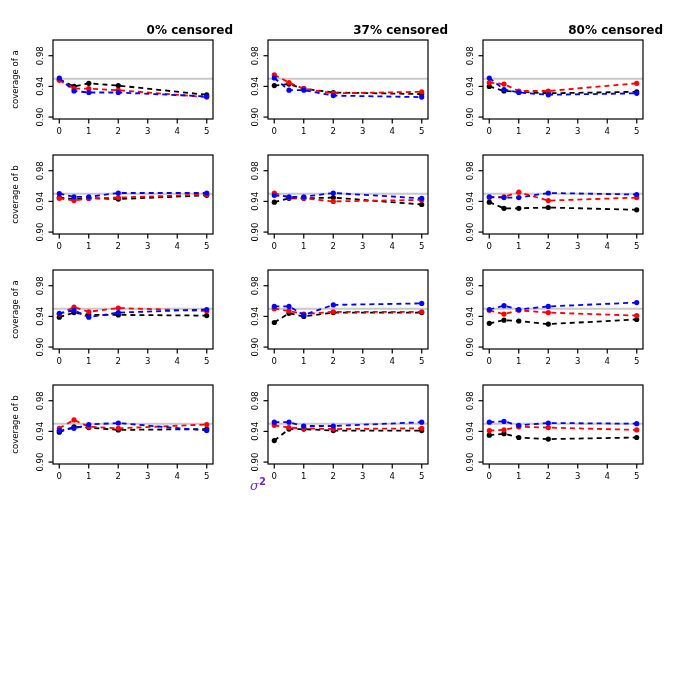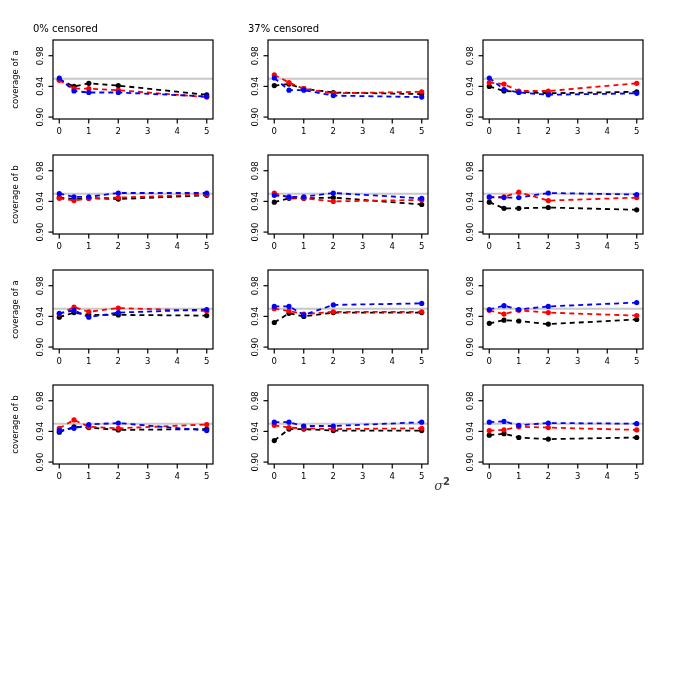--- a/index.html
+++ b/index.html
@@ -8,48 +8,49 @@
     width: 700px;
     height: 700px;
     background: #ffffff;
     font-family: "DejaVu Sans", "Liberation Sans", sans-serif;
     overflow: hidden;
   }
   .col-title {
     position: absolute;
     top: 23px;
     width: 200px;
-    text-align: left;
-    font-size: 10px;
-    font-weight: normal;
+    text-align: right;
+    font-size: 12px;
+    font-weight: bold;
     color: #000000;
   }
   #title-c1 { left: 33px; }
   #title-c2 { left: 248px; }
   #title-c3 { left: 463px; }
   .panel-svg { position: absolute; }
   .xlabel {
     position: absolute;
     top: 476px;
     left: 250px;
     width: 200px;
-    text-align: right;
+    text-align: left;
     font-size: 13px;
-    color: #404040;
+    color: #6d28d9;
     font-family: "DejaVu Serif", "Liberation Serif", serif;
   }
   .xlabel .base { font-style: italic; }
   .xlabel sup { font-size: 10px; font-weight: bold; font-family: "DejaVu Sans", sans-serif; }
 </style>
 </head>
 <body>
 
 <div class="canvas">
   <div class="col-title" id="title-c1">0% censored</div>
   <div class="col-title" id="title-c2">37% censored</div>
+  <div class="col-title" id="title-c3">80% censored</div>
 
   <div id="panels">
       <svg viewBox="0 0 215 112" width="215" height="112" class="panel-svg" style="left: 5px; top: 32px;">
         <line x1="48" x2="208" y1="46.73300970873787" y2="46.73300970873787" stroke="#c8c8c8" stroke-width="2"></line>
         <g>
           <polyline points="54.3,47.5 69.0,54.4 83.8,51.3 113.3,53.6 201.7,62.8" fill="none" stroke="#000000" stroke-width="1.8" stroke-dasharray="5,4"></polyline>
           <circle cx="54.3" cy="47.5" r="2.6" fill="#000000"></circle>
           <circle cx="69.0" cy="54.4" r="2.6" fill="#000000"></circle>
           <circle cx="83.8" cy="51.3" r="2.6" fill="#000000"></circle>
           <circle cx="113.3" cy="53.6" r="2.6" fill="#000000"></circle>

